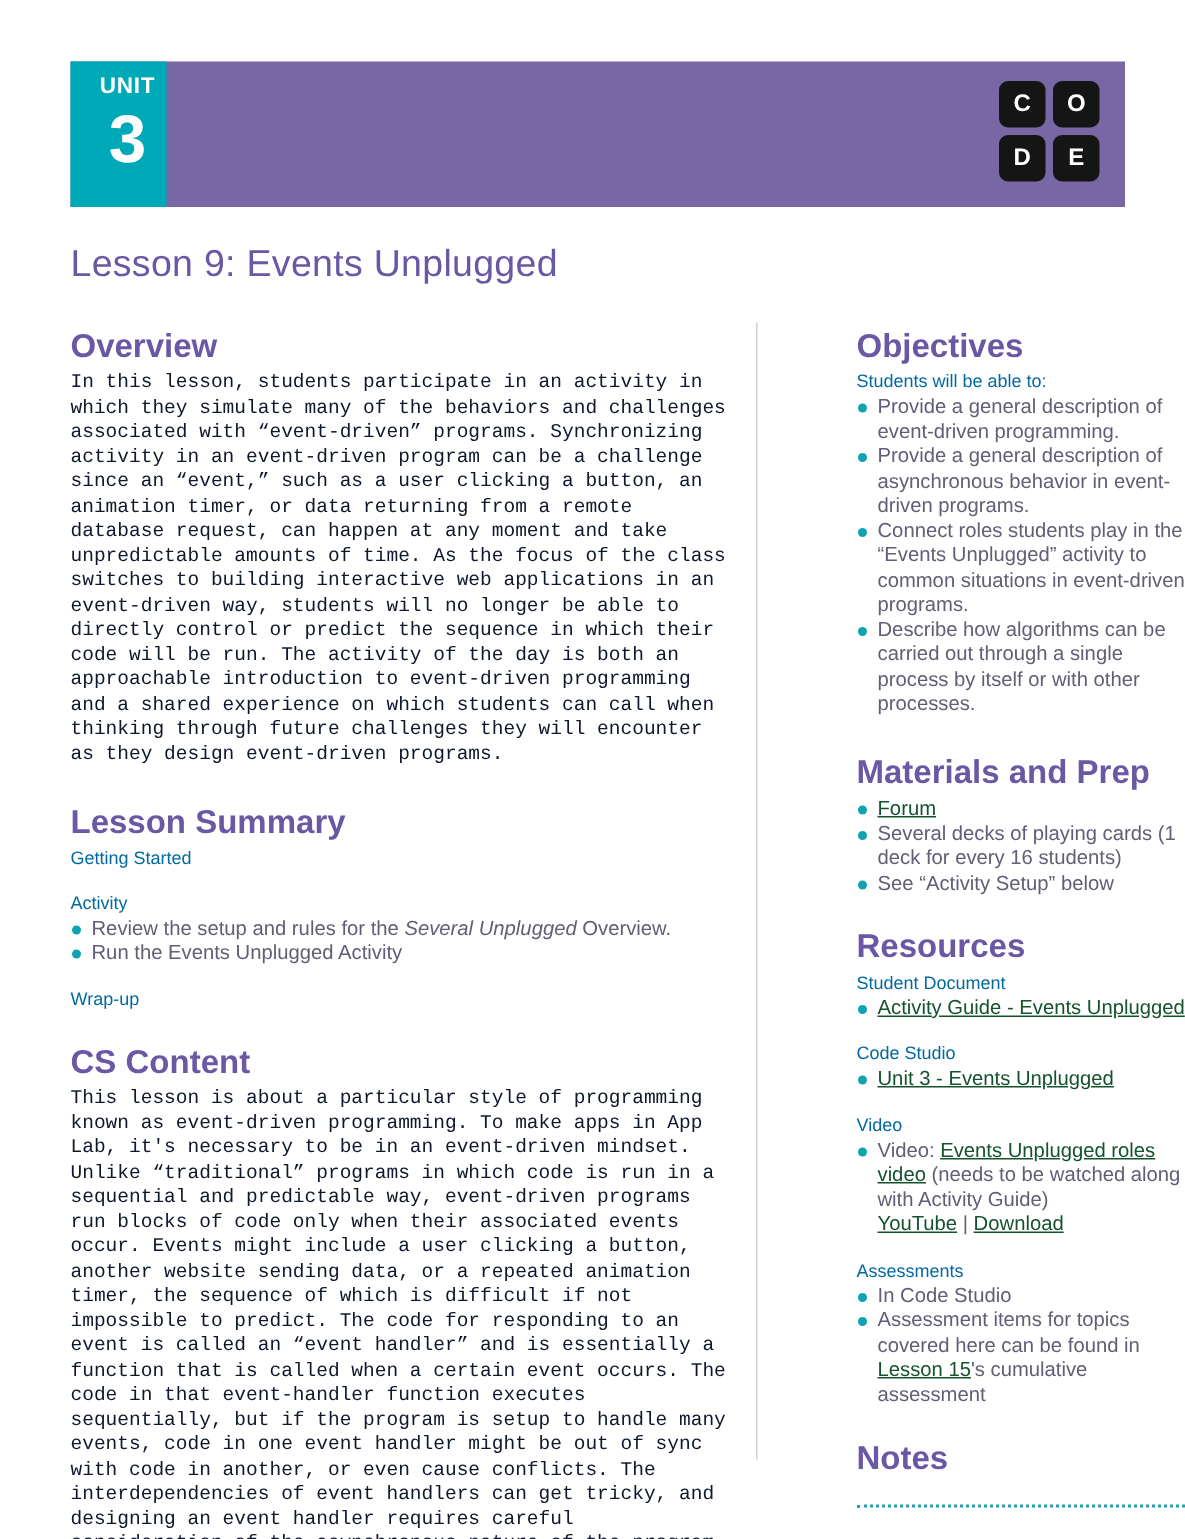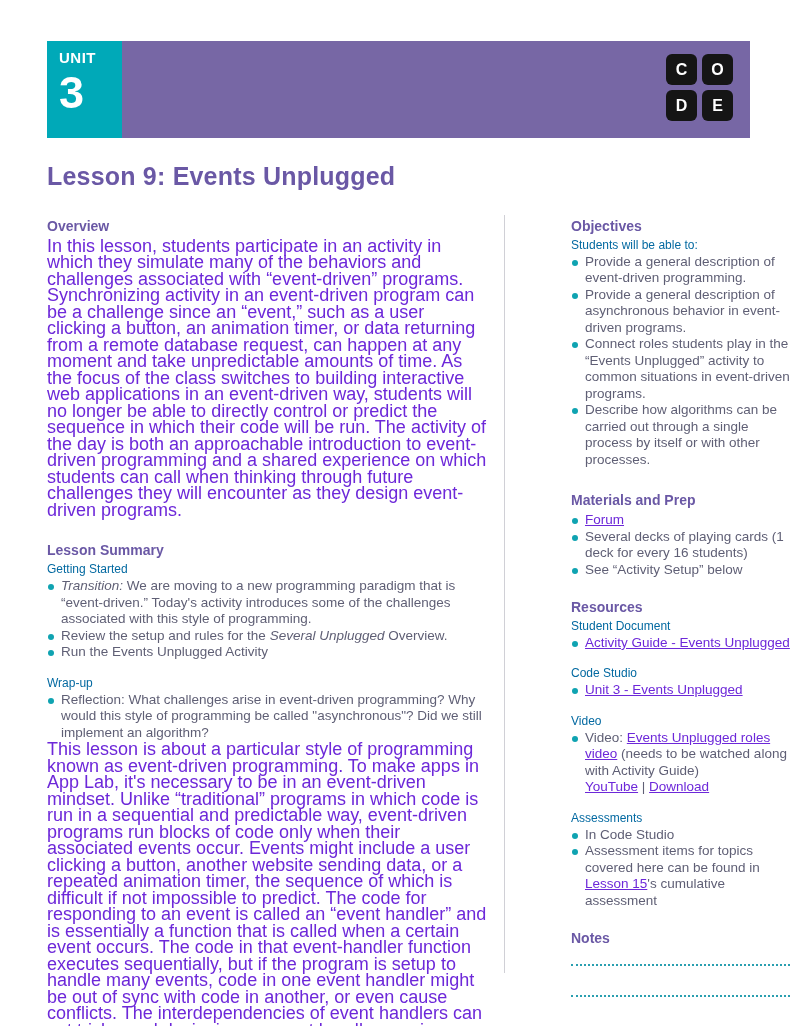--- a/index.html
+++ b/index.html
@@ -7,65 +7,65 @@
     position:relative; width:790px; height:1026px; background:#ffffff;
     font-family:"Liberation Sans", sans-serif; overflow:hidden;
   }
 
   
   .banner {
     position:absolute; left:47px; top:41px; width:703px; height:97px;
     background:#7767a5;
   }
   .unit-box {
-    position:absolute; left:0; top:0; width:75px; height:97px;
-    background:#00a9b8; color:#ffffff; box-sizing:border-box; padding:9px 0 0 12px;
+    position:absolute; left:0; top:0; width:64px; height:97px;
+    background:#00a9b8; color:#ffffff; box-sizing:border-box; padding:9px 0 0 12px;text-align:center;
   }
   .unit-label { font-size:15px; font-weight:bold; letter-spacing:0.5px; line-height:1.1; }
   .unit-number { font-size:45px; font-weight:bold; line-height:1.0; margin-top:3px; }
   .logo {
     position:absolute; right:17px; top:13px;
     display:grid; grid-template-columns:31px 31px; grid-template-rows:31px 31px; gap:5px;
   }
   .logo-sq {
     background:#151515; border-radius:6px; color:#ffffff;
     font-size:16px; font-weight:bold;
     display:flex; align-items:center; justify-content:center;
   }
 
   
   .page-title {
     position:absolute; left:47px; top:162px;
-    font-size:25px; font-weight:bold; color:#6a58a5; letter-spacing:0.2px;
+    font-size:25px; font-weight:normal; color:#6a58a5; letter-spacing:0.2px;
   }
 
   
   .col-divider { position:absolute; left:504px; top:215px; width:1px; height:758px; background:#d0d0d6; }
   .col-left  { position:absolute; left:47px;  top:218px; width:440px; }
   .col-right { position:absolute; left:523px; top:218px; width:227px;margin-left:48px; }
 
-  h2 { font-size:14px; font-weight:bold; color:#6a58a5; margin:0 0 3px 0; line-height:1.2; }
+  h2 { font-size:22px; font-weight:bold; color:#6a58a5; margin:0 0 3px 0; line-height:1.2; }
   h3 { font-size:12px; font-weight:normal; color:#0369a1; margin:0 0 1px 0; line-height:1.25; }
-  p  { font-size:18px; color:#6d28d9; line-height:16.5px; margin:0; }
+  p  { font-size:13px; color:#0f172a; line-height:16.5px; margin:0;font-family:Liberation Mono, monospace; }
 
   .mt-sec   { margin-top:24px; }  
   .mt-sec2  { margin-top:21px; }
   .mt-sub   { margin-top:15px; }  
 
   ul { list-style:none; margin:0; padding:0; }
   li {
     position:relative; padding-left:14px;
     font-size:13.5px; color:#5f5f75; line-height:16.5px;
   }
   li::before {
     content:""; position:absolute; left:1px; top:6px;
     width:6px; height:6px; border-radius:50%; background:#0fa3b1;
   }
   .it { font-style:italic; }
-  a { color:#6d28d9; text-decoration:underline; }
+  a { color:#14532d; text-decoration:underline; }
 
   
   .note-line { height:0; border-bottom:2px dotted #2a9fb0; margin-top:29px; }
   .note-line.first { margin-top:17px; }
 </style>
 </head>
 <body>
 
 <div class="page">
 
@@ -86,34 +86,30 @@
 
   <div class="col-divider"></div>
 
   <div class="col-left">
     <h2>Overview</h2>
     <p>In this lesson, students participate in an activity in which they simulate many of the behaviors and challenges associated with “event-driven” programs. Synchronizing activity in an event-driven program can be a challenge since an “event,” such as a user clicking a button, an animation timer, or data returning from a remote database request, can happen at any moment and take unpredictable amounts of time. As the focus of the class switches to building interactive web applications in an event-driven way, students will no longer be able to directly control or predict the sequence in which their code will be run. The activity of the day is both an approachable introduction to event-driven programming and a shared experience on which students can call when thinking through future challenges they will encounter as they design event-driven programs.</p>
 
     <h2 class="mt-sec">Lesson Summary</h2>
 
     <h3>Getting Started</h3>
-    <ul>
-      <li><span class="it">Transition:</span><span> We are moving to a new programming paradigm that is “event-driven.” Today's activity introduces some of the challenges associated with this style of programming.</span></li>
-    </ul>
 
+    <h3 class="mt-sub">Activity</h3>
     <ul>
       <li><span>Review the setup and rules for the </span><span class="it">Several Unplugged</span><span> Overview.</span></li>
       <li><span>Run the Events Unplugged Activity</span></li>
     </ul>
 
     <h3 class="mt-sub">Wrap-up</h3>
-    <ul>
-      <li><span>Reflection: What challenges arise in event-driven programming? Why would this style of programming be called "asynchronous"? Did we still implement an algorithm?</span></li>
-    </ul>
 
+    <h2 class="mt-sec2">CS Content</h2>
     <p>This lesson is about a particular style of programming known as event-driven programming. To make apps in App Lab, it's necessary to be in an event-driven mindset. Unlike “traditional” programs in which code is run in a sequential and predictable way, event-driven programs run blocks of code only when their associated events occur. Events might include a user clicking a button, another website sending data, or a repeated animation timer, the sequence of which is difficult if not impossible to predict. The code for responding to an event is called an “event handler” and is essentially a function that is called when a certain event occurs. The code in that event-handler function executes sequentially, but if the program is setup to handle many events, code in one event handler might be out of sync with code in another, or even cause conflicts. The interdependencies of event handlers can get tricky, and designing an event handler requires careful consideration of the asynchronous nature of the program.</p>
   </div>
 
   <div class="col-right">
     <h2>Objectives</h2>
     <h3>Students will be able to:</h3>
     <ul>
       <li><span>Provide a general description of event-driven programming.</span></li>
       <li><span>Provide a general description of asynchronous behavior in event-driven programs.</span></li>
       <li><span>Connect roles students play in the “Events Unplugged” activity to common situations in event-driven programs.</span></li>

